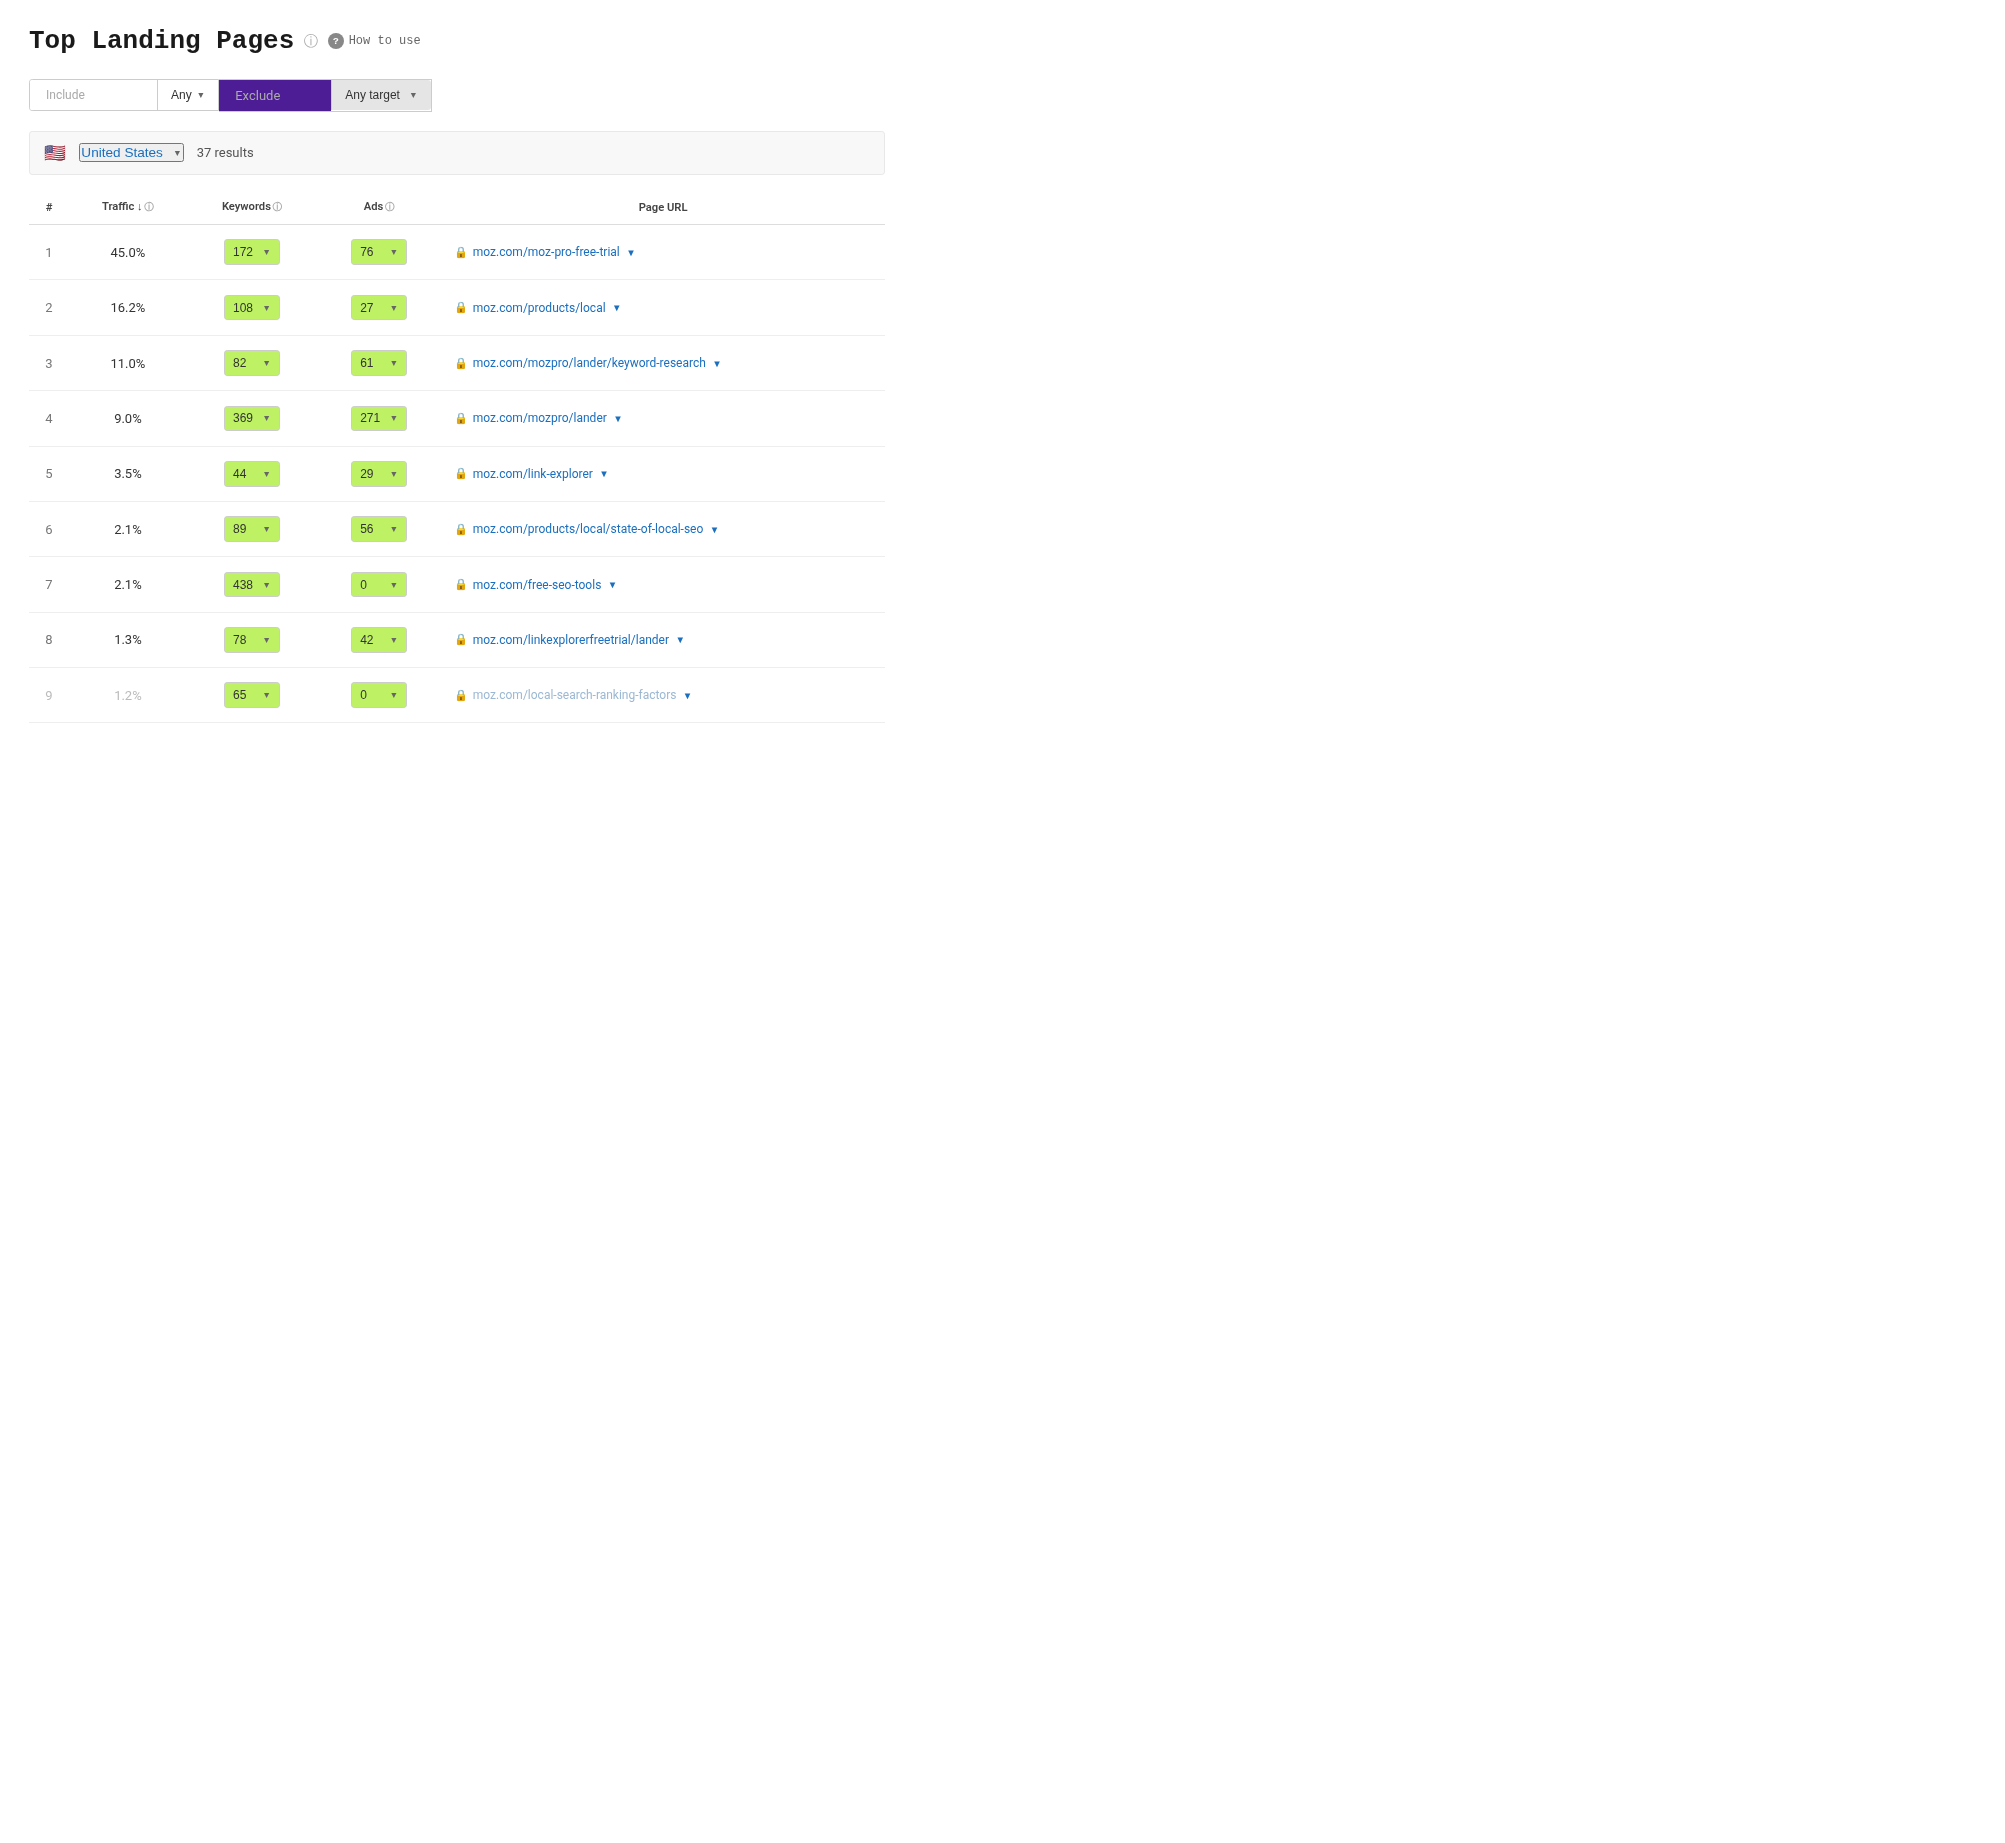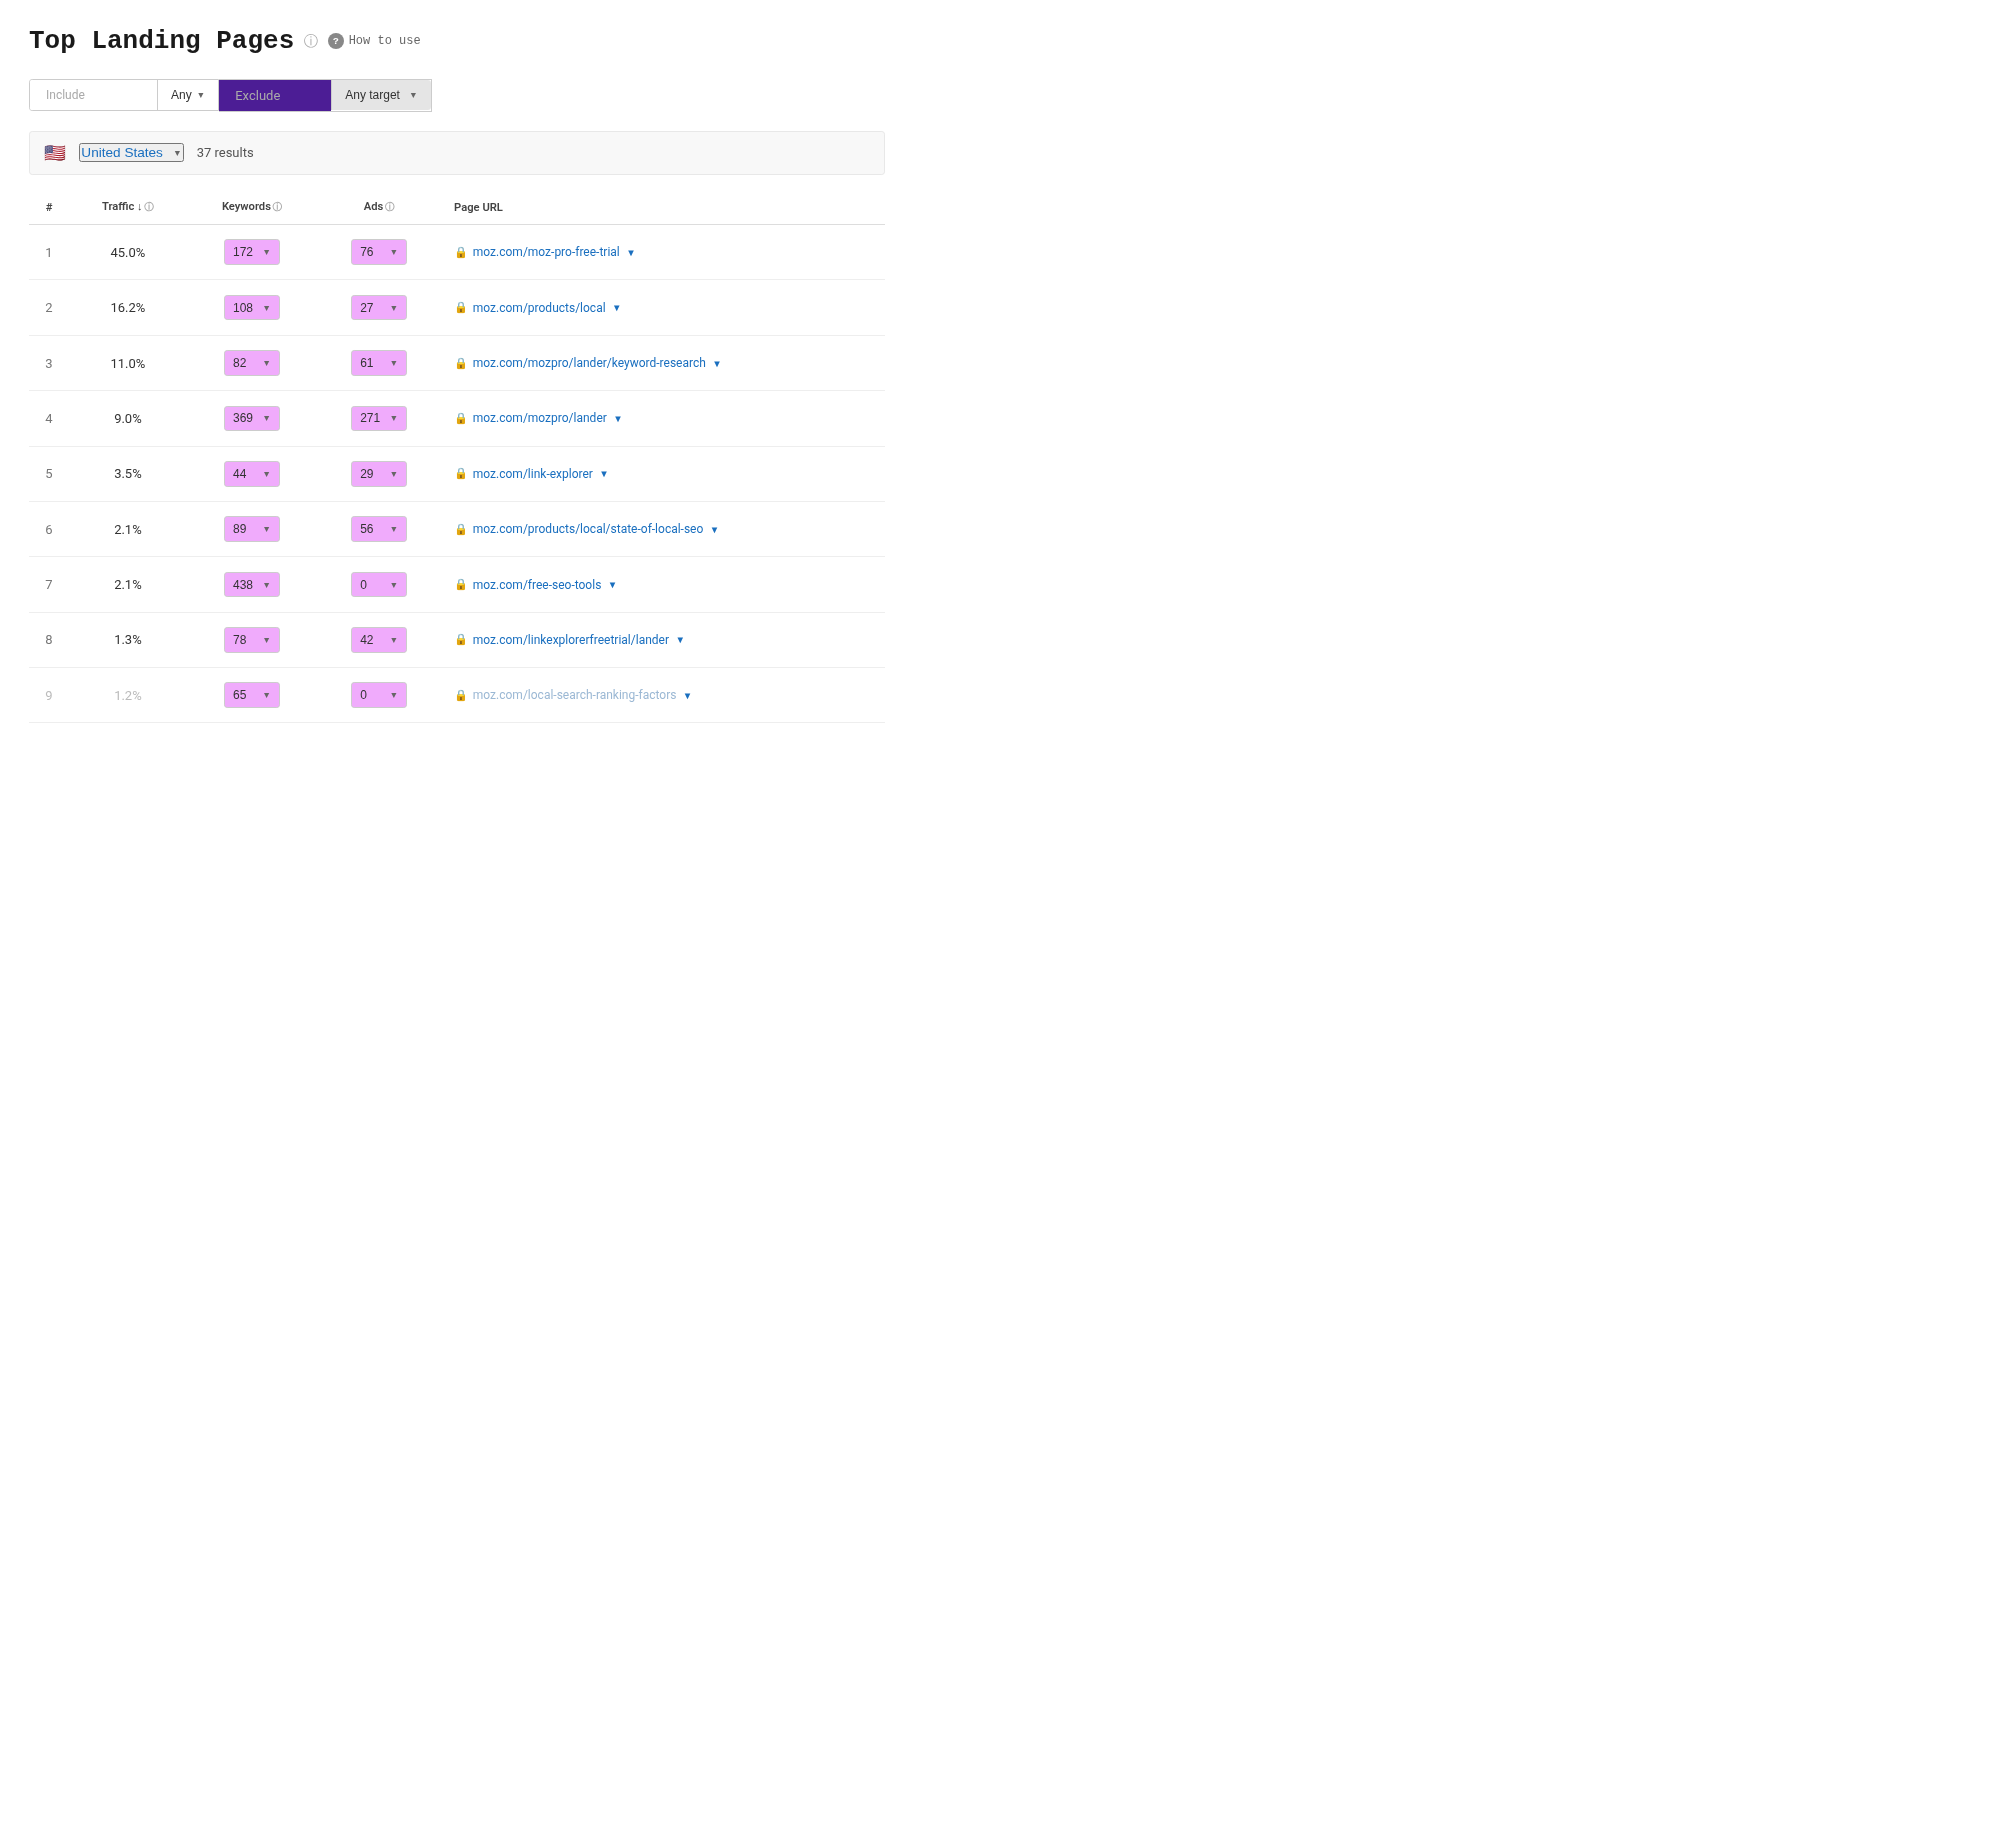--- a/index.html
+++ b/index.html
@@ -162,21 +162,21 @@
 
     .data-table thead tr {
       border-bottom: 1.6px solid #ddd;
     }
 
     .data-table th {
       padding: 9.6px 13px;
       font-size: 11.2px;
       font-weight: 600;
       color: #444;
-      text-align: left;
+      text-align: center;
     }
 
     .data-table th:first-child {
       text-align: center;
       width: 40px;
     }
 
     .data-table th.col-traffic,
     .data-table th.col-keywords,
     .data-table th.col-ads {
@@ -218,21 +218,21 @@
       font-size: 13px;
     }
 
     .dropdown-btn {
       display: inline-flex;
       align-items: center;
       gap: 4.8px;
       border: 0.8px solid #ccc;
       border-radius: 3.2px;
       padding: 4.8px 8px;
-      background: #f0abfc;
+      background: #bef264;
       font-size: 12px;
       color: #333;
       cursor: pointer;
       min-width: 56px;
       justify-content: space-between;
     }
 
     .td-keywords, .td-ads {
       text-align: center;
     }

